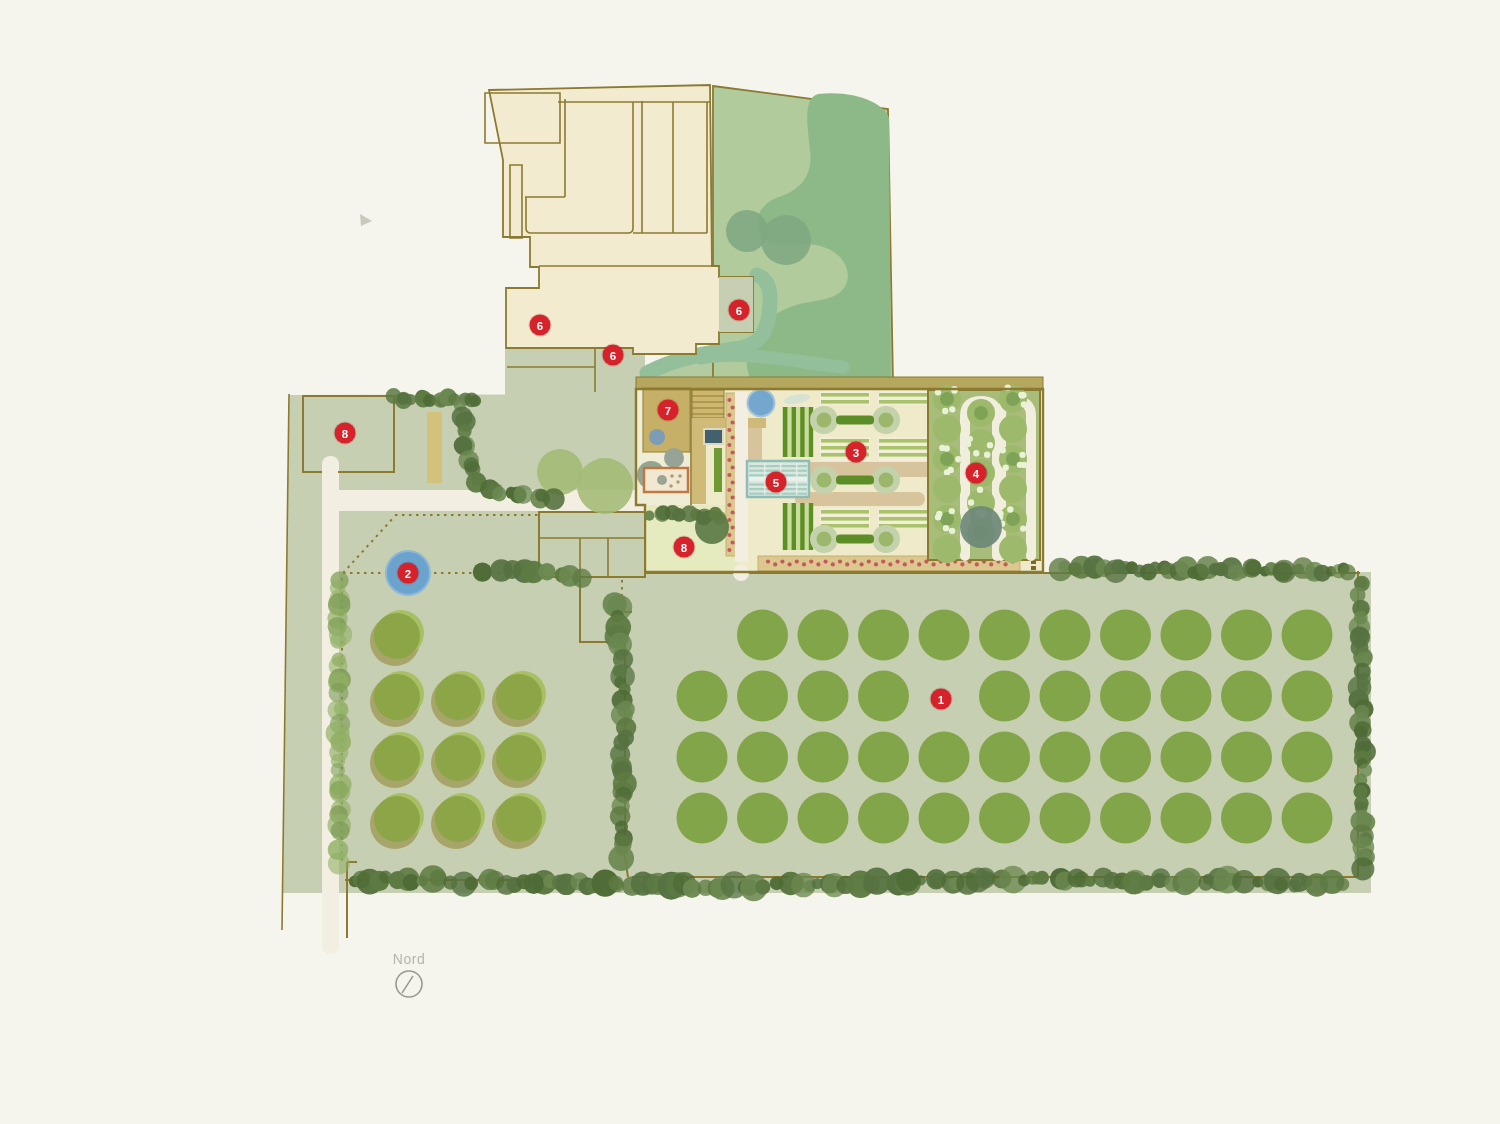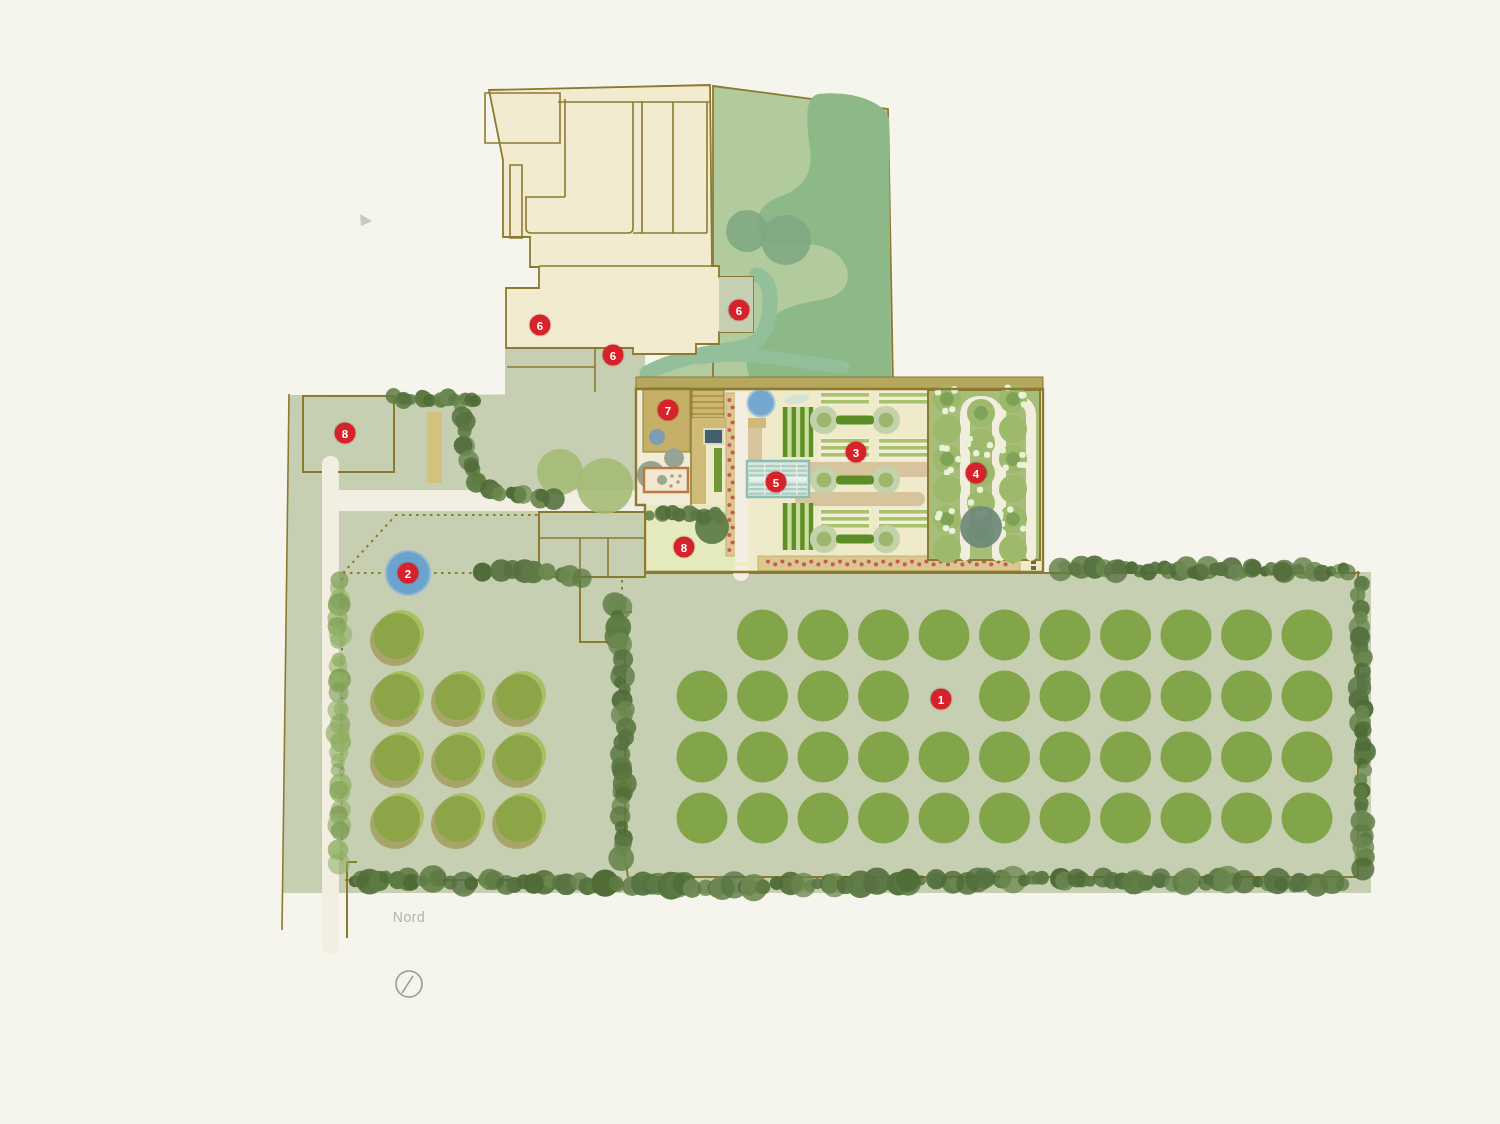--- a/index.html
+++ b/index.html
@@ -731,21 +731,21 @@
         <circle cx="719.186515154681" cy="517.6309745056809" r="6.894737835042179" fill="#5d7a42" opacity="0.78"></circle>
       </g>
 
     <path d="M360,214 L372,221 L361,226 Z" fill="#c9c9c0"></path>
     <g>
       <circle cx="409" cy="984" r="13" fill="none" stroke="#9a9a92" stroke-width="1.6"></circle>
       <line x1="402" y1="993" x2="413" y2="976" stroke="#9a9a92" stroke-width="1.4"></line>
     </g>
   </svg>
 
-  <div class="nord-label" style="left:409px;top:917px">Nord</div>
+  <div class="nord-label" style="left:409px;top:959px">Nord</div>
 
   <div id="markerLayer">
       <div class="marker" style="left: 941px; top: 699px;">1</div>
       <div class="marker" style="left: 408px; top: 573px;">2</div>
       <div class="marker" style="left: 856px; top: 452px;">3</div>
       <div class="marker" style="left: 976px; top: 473px;">4</div>
       <div class="marker" style="left: 776px; top: 482px;">5</div>
       <div class="marker" style="left: 540px; top: 325px;">6</div>
       <div class="marker" style="left: 739px; top: 310px;">6</div>
       <div class="marker" style="left: 613px; top: 355px;">6</div>

